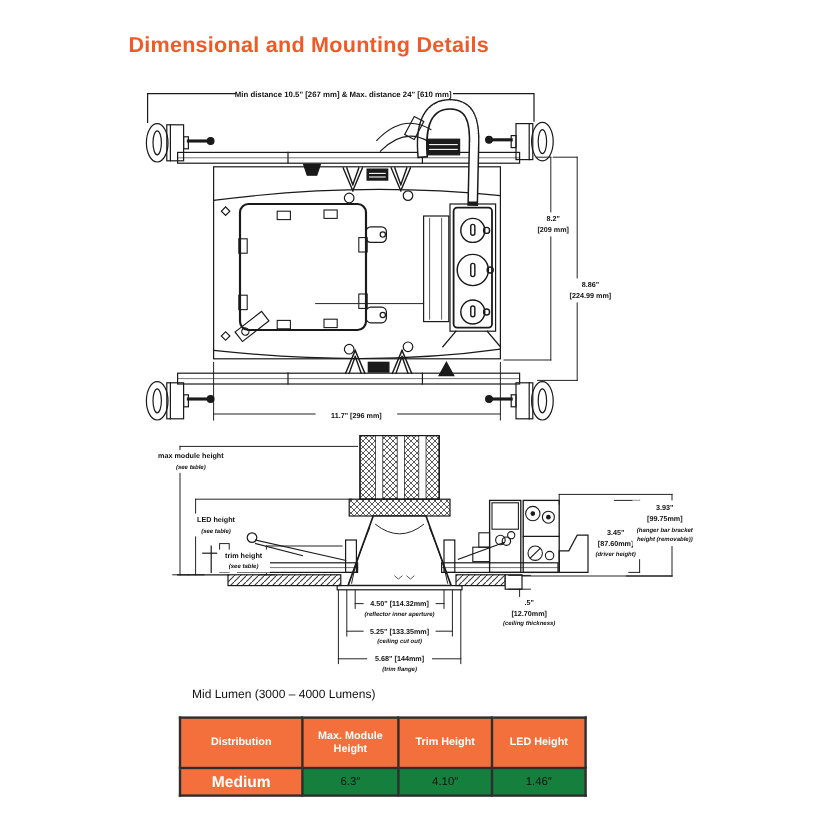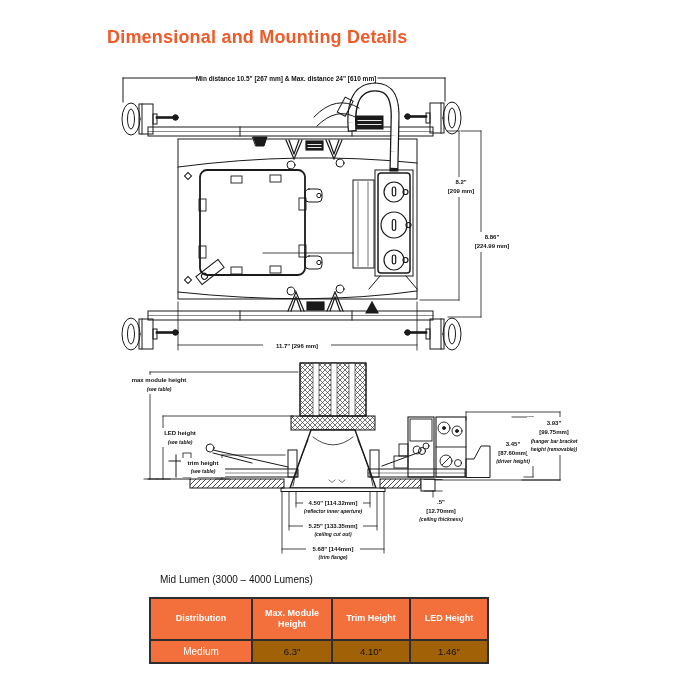--- a/index.html
+++ b/index.html
@@ -11,22 +11,22 @@
   .t6{font:bold 6px "Liberation Sans",sans-serif;text-anchor:middle;}
   .t65{font:bold 6.5px "Liberation Sans",sans-serif;text-anchor:middle;}
   .t5i{font:italic bold 5px "Liberation Sans",sans-serif;text-anchor:middle;}
   .bg{fill:#fff;stroke:none;}
   .lumen-title{position:absolute;left:160px;top:574px;font-size:10px;font-weight:normal;color:#111;}
   table.lumen{position:absolute;left:149px;top:597px;border-collapse:collapse;table-layout:fixed;}
   table.lumen th,table.lumen td{border:2px solid var(--table_border,#2E2E2E);text-align:center;
         vertical-align:middle;padding:0 2px;}
   table.lumen th{background:var(--table_header_bg,#F3703C);color:#fff;font-size:9px;
         font-weight:bold;height:40px;line-height:1.25;}
-  table.lumen td{font-size:9.5px;color:#111;height:21px;background:#a16207;}
-  table.lumen td.accent{background:var(--table_header_bg,#F3703C);color:#fff;font-weight:normal;font-size:10px;}
+  table.lumen td{font-size:9.5px;color:#111;height:21px;background:#15803d;}
+  table.lumen td.accent{background:var(--table_header_bg,#F3703C);color:#fff;font-weight:bold;font-size:13px;}
   .c0{width:96px}.c1{width:74px}.c2{width:72px}.c3{width:72px}
 </style>
 </head>
 <body>
 
 <div class="page">
 
   <div class="main-title">Dimensional and Mounting Details</div>
 
   <svg width="700" height="700" viewBox="0 0 700 700" style="position:absolute;left:0;top:0">

